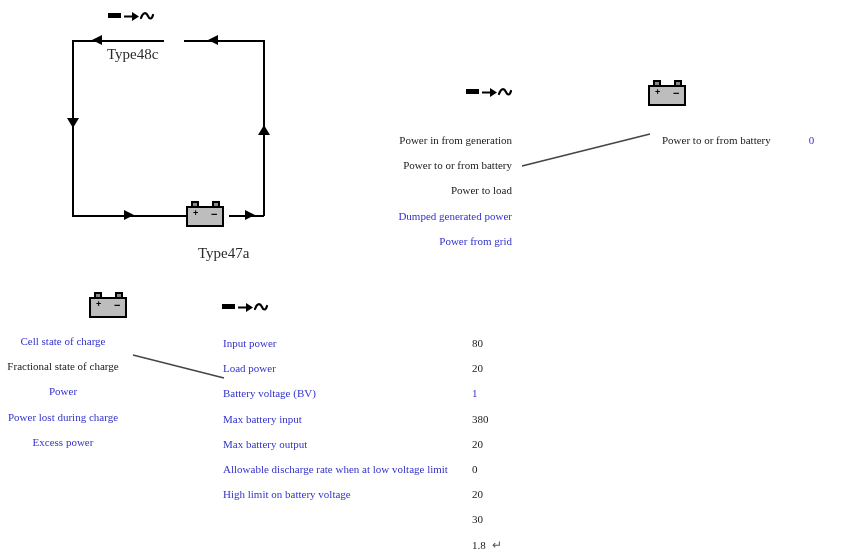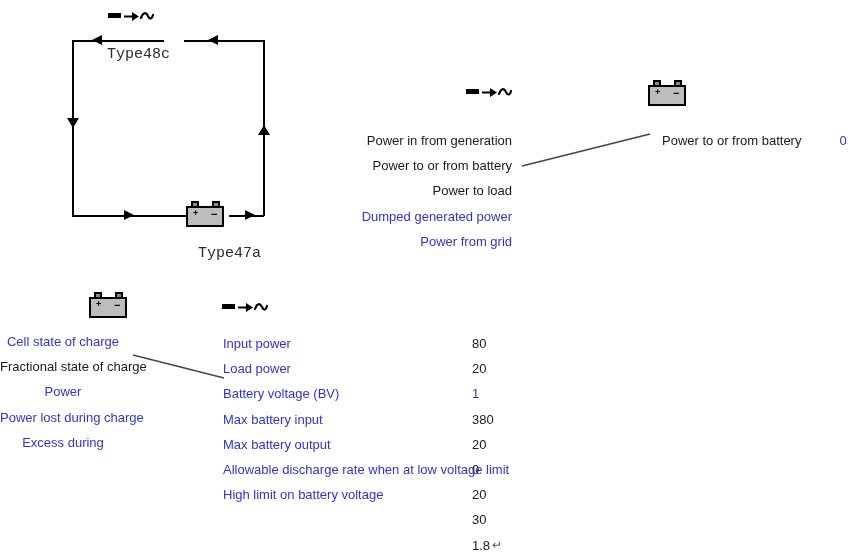--- a/index.html
+++ b/index.html
@@ -12,35 +12,35 @@
     width: 858px;
     height: 555px;
     background: #ffffff;
     overflow: hidden;
     font-family: "Liberation Serif", "DejaVu Serif", serif;
   }
   .blue { color: #3333cc; }
   .black { color: #1a1a1a; }
   .cmplabel {
     position: absolute;
-    font-family: Liberation Mono, monospace;
+    font-family: Liberation Serif, serif;
     font-size: 15px;
     color: #2b2b2b;
     white-space: nowrap;
   }
 
   
   .list-right { text-align: right; }
   .list-left  { text-align: left; }
   .row {
     white-space: nowrap;
-    font-size: 13px;
+    font-size: 11px;
     line-height: 25.2px;
     height: 25.2px;
-    font-family: Liberation Sans, sans-serif;
+    font-family: Liberation Serif, serif;
   }
   .listbox { position: absolute; }
 
   
   .wire-h {
     position: absolute;
     height: 0;
     border-top: 2px solid #000;
   }
   .wire-v {
@@ -206,21 +206,21 @@
     <div class="body"></div>
     <div class="plus">+</div>
     <div class="minus">−</div>
   </div>
 
   <div class="listbox list-right" id="battery-output-list" style="left:0px; top:329px; width:126px;text-align:center;">
       <div class="row"><span class="blue">Cell state of charge</span></div>
       <div class="row"><span class="black">Fractional state of charge</span></div>
       <div class="row"><span class="blue">Power</span></div>
       <div class="row"><span class="blue">Power lost during charge</span></div>
-      <div class="row"><span class="blue">Excess during</span></div>
+      <div class="row"><span class="blue">Excess power</span></div>
     </div>
 
   <svg class="leader" style="left:130px; top:350px;" width="98" height="34">
     <line x1="3" y1="5" x2="94" y2="28" stroke="#444" stroke-width="1.4"></line>
   </svg>
 
   <div class="acicon" style="left:222px; top:298px;">
     <svg width="46" height="18" viewBox="0 0 46 18">
       <rect x="0" y="6" width="13" height="5" fill="#000"></rect>
       <path d="M16 8.5 L24 8.5 L24 5 L31 9.5 L24 14 L24 10.5 L16 10.5 Z" fill="#000"></path>

